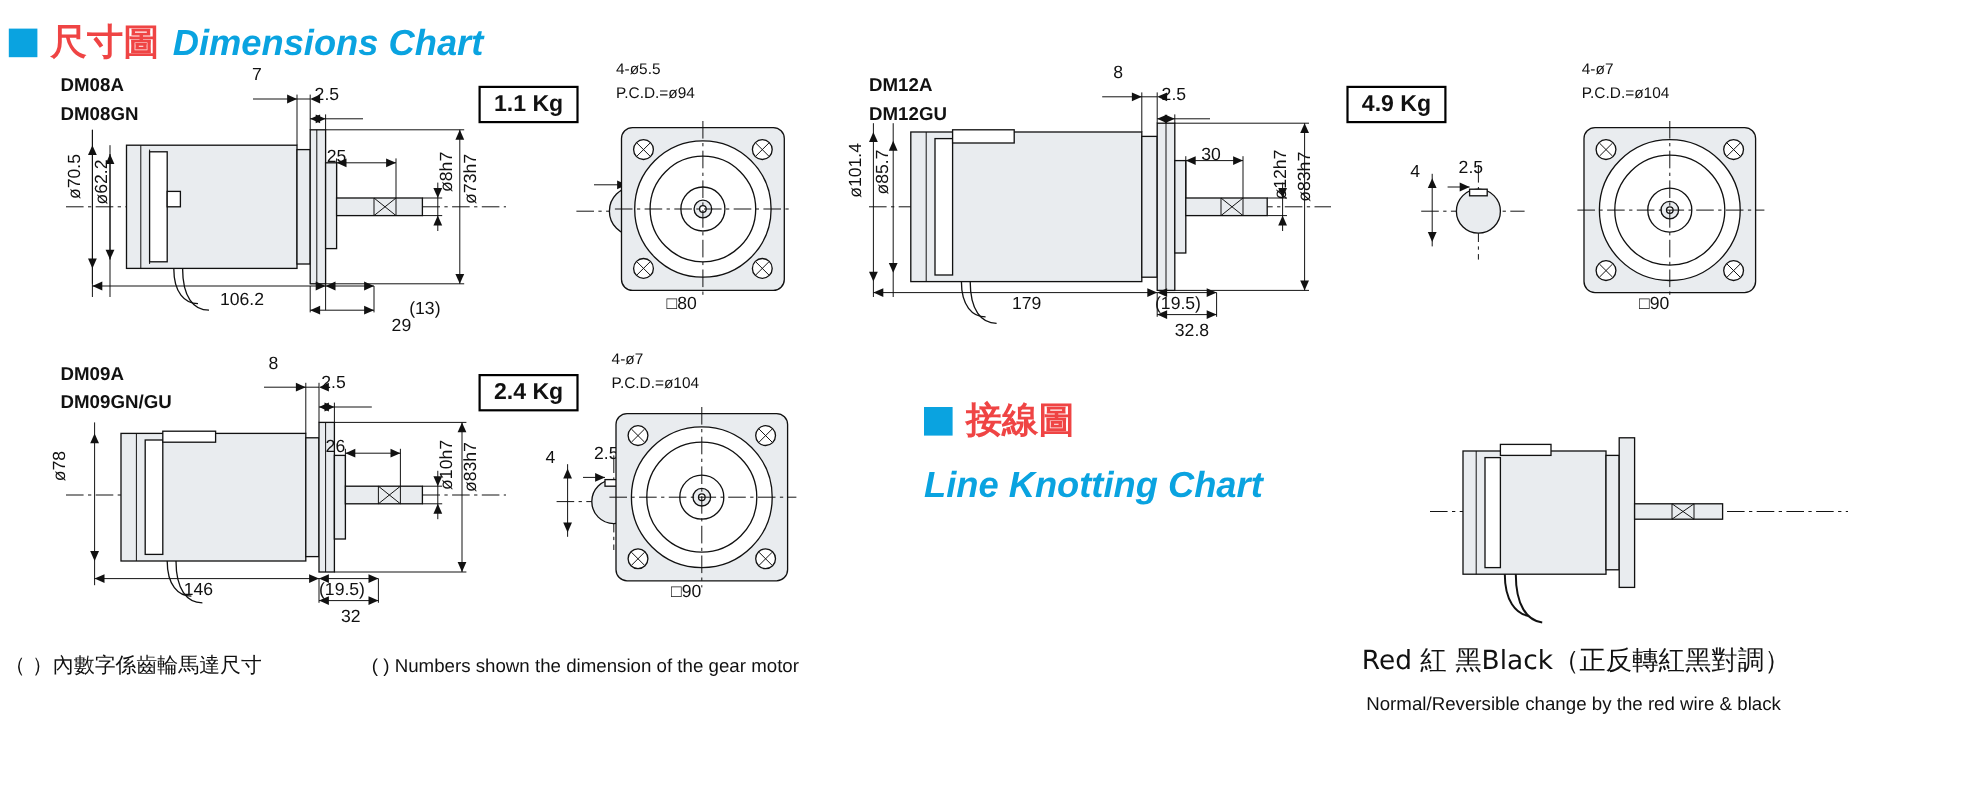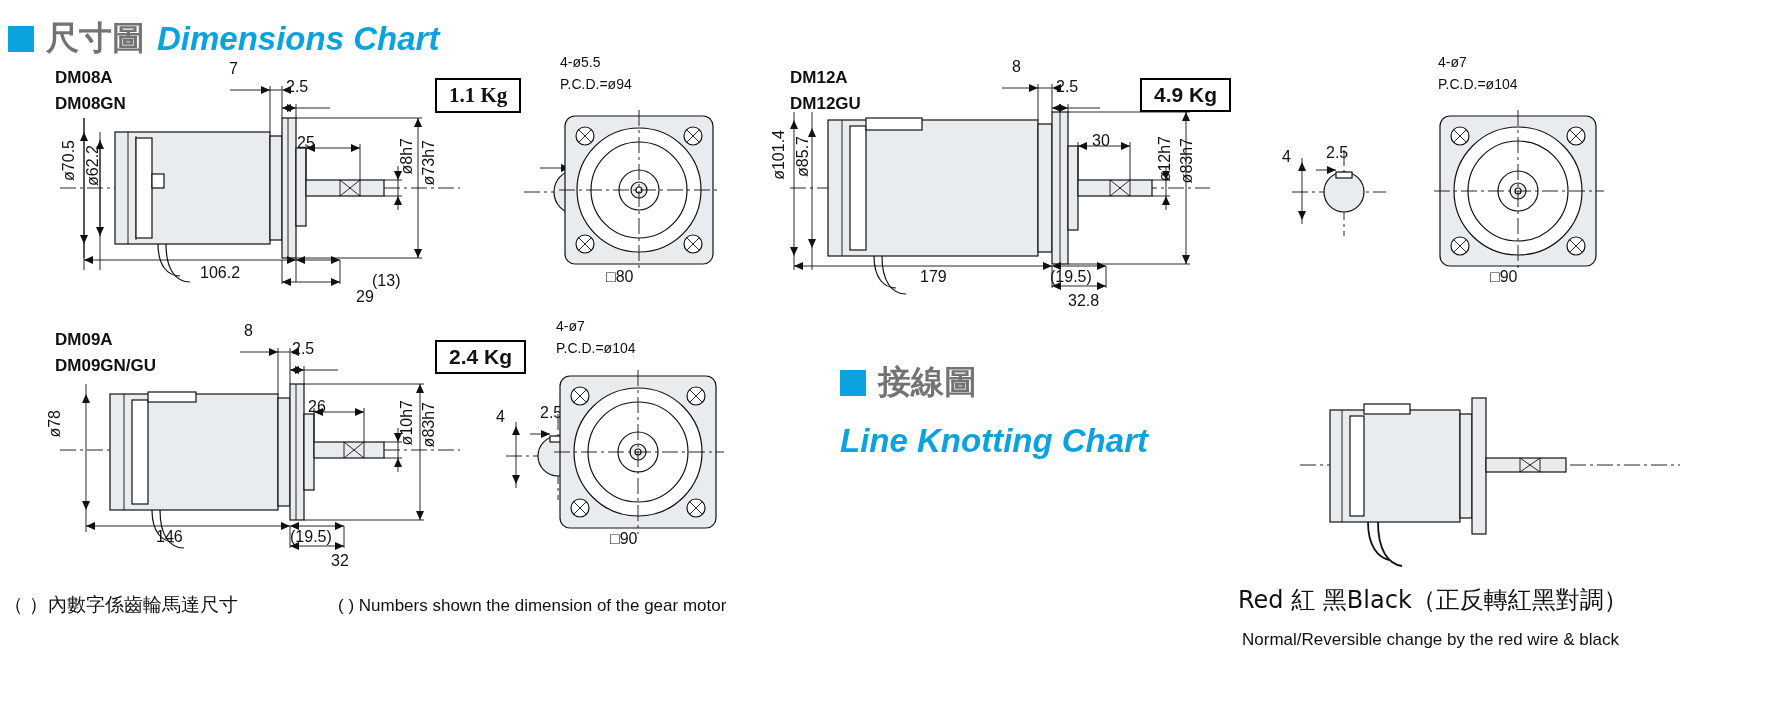--- a/index.html
+++ b/index.html
@@ -7,21 +7,21 @@
     width:1788px;height:717px;
     background:#ffffff;
     font-family:"Liberation Sans", sans-serif;
     color:#111;
     position:relative;
     overflow:hidden;
   }
   .abs{position:absolute;}
   .hdr{display:flex;align-items:center;gap:12px;}
   .sq{width:26px;height:26px;background:#0aa3e0;display:inline-block;}
-  .hdr-cn{font-size:33px;font-weight:bold;color:#737373;font-family:"DejaVu Sans",sans-serif;}
+  .hdr-cn{font-size:33px;font-weight:bold;color:#ef4444;font-family:"DejaVu Sans",sans-serif;}
   .hdr-en{font-size:33px;font-weight:bold;font-style:italic;color:#0aa3e0;}
   .model{font-size:17px;font-weight:bold;line-height:1.22;}
   .kgbox{border:2px solid #000;padding:3px 12px;font-size:21px;font-weight:bold;display:inline-block;}
   .dim{font-size:16px;color:#111;}
   .dim-sm{font-size:14px;color:#111;}
   .note{font-size:17px;}
   .note-cn{font-size:19px;font-family:"DejaVu Sans",sans-serif;}
   .vert{writing-mode:vertical-rl;transform:rotate(180deg);}
   svg{display:block;overflow:visible;}
   .ln{stroke:#111;fill:none;stroke-width:1.2;}
@@ -35,21 +35,21 @@
 <body>
 
 <div class="abs hdr" style="left:8px;top:16px;">
   <span class="sq"></span>
   <span class="hdr-cn">尺寸圖</span>
   <span class="hdr-en">Dimensions Chart</span>
 </div>
 
 <div class="abs model" style="left:55px;top:68px;">DM08A</div>
 <div class="abs model" style="left:55px;top:94px;">DM08GN</div>
-<div class="abs kgbox" style="left:435px;top:78px;font-family:Liberation Serif, serif;">1.1 Kg</div>
+<div class="abs kgbox" style="left:435px;top:78px;">1.1 Kg</div>
 
 <svg class="abs" style="left:40px;top:70px;" width="470" height="250">
 
   <line class="cl" x1="20" y1="118" x2="420" y2="118"></line>
 
   <rect class="fillgray" x="75" y="62" width="155" height="112"></rect>
 
   <line class="lnthin" x1="88" y1="62" x2="88" y2="174"></line>
   <line class="lnthin" x1="96" y1="66" x2="96" y2="170"></line>
   <rect class="fillw" x="96" y="68" width="16" height="100"></rect>
@@ -171,21 +171,21 @@
       <line class="lnthin" x1="36" y1="130" x2="24" y2="142"></line>
     <circle class="fillw" cx="138" cy="136" r="9"></circle>
       <line class="lnthin" x1="132" y1="130" x2="144" y2="142"></line>
       <line class="lnthin" x1="144" y1="130" x2="132" y2="142"></line>
   </g>
 </svg>
 <div class="abs dim" style="left:606px;top:268px;">□80</div>
 
 <div class="abs model" style="left:790px;top:68px;">DM12A</div>
 <div class="abs model" style="left:790px;top:94px;">DM12GU</div>
-<div class="abs kgbox" style="left:1140px;top:78px;">4.9 Kg</div>
+<div class="abs kgbox" style="left:1224px;top:78px;">4.9 Kg</div>
 
 <svg class="abs" style="left:770px;top:70px;" width="480" height="250">
   <line class="cl" x1="20" y1="118" x2="440" y2="118"></line>
   <rect class="fillgray" x="58" y="50" width="210" height="136"></rect>
   <line class="lnthin" x1="72" y1="50" x2="72" y2="186"></line>
   <rect class="fillw" x="80" y="56" width="16" height="124"></rect>
   <rect class="fillw" x="96" y="48" width="56" height="12"></rect>
   <rect class="fillgray" x="268" y="54" width="14" height="128"></rect>
   <rect class="fillgray" x="282" y="42" width="16" height="152"></rect>
   <line class="lnthin" x1="290" y1="42" x2="290" y2="194"></line>
@@ -349,27 +349,27 @@
   <line class="lnthin" x1="264" y1="188" x2="384" y2="188"></line>
   <line class="lnthin" x1="380" y1="52" x2="380" y2="188"></line>
   <path d="M380 52 l-4 9 h8 z" fill="#111"></path>
   <path d="M380 188 l-4 -9 h8 z" fill="#111"></path>
   <path d="M46 62 l-4 9 h8 z" fill="#111"></path>
   <path d="M46 178 l-4 -9 h8 z" fill="#111"></path>
 </svg>
 
 <div class="abs dim" style="left:244px;top:322px;">8</div>
 <div class="abs dim" style="left:292px;top:340px;">2.5</div>
-<div class="abs dim" style="left:308px;top:398px;text-align:center;">26</div>
+<div class="abs dim" style="left:296px;top:398px;text-align:center;">26</div>
 <div class="abs dim vert" style="left:398px;top:400px;">ø10h7</div>
 <div class="abs dim vert" style="left:420px;top:402px;">ø83h7</div>
 <div class="abs dim vert" style="left:46px;top:410px;">ø78</div>
-<div class="abs dim" style="left:156px;top:528px;">146</div>
+<div class="abs dim" style="left:167px;top:528px;">146</div>
 <div class="abs dim" style="left:290px;top:528px;">(19.5)</div>
-<div class="abs dim" style="left:310px;top:552px;margin-left:21px;">32</div>
+<div class="abs dim" style="left:310px;top:552px;">32</div>
 
 <svg class="abs" style="left:496px;top:400px;" width="120" height="110">
   <line class="cl" x1="10" y1="56" x2="104" y2="56"></line>
   <line class="cl" x1="62" y1="14" x2="62" y2="100"></line>
   <circle class="fillgray" cx="62" cy="56" r="20"></circle>
   <rect class="fillw" x="54" y="36" width="16" height="6"></rect>
   <line class="lnthin" x1="20" y1="22" x2="20" y2="88"></line>
   <path d="M20 26 l-4 9 h8 z" fill="#111"></path>
   <path d="M20 84 l-4 -9 h8 z" fill="#111"></path>
   <line class="lnthin" x1="34" y1="34" x2="54" y2="34"></line>

